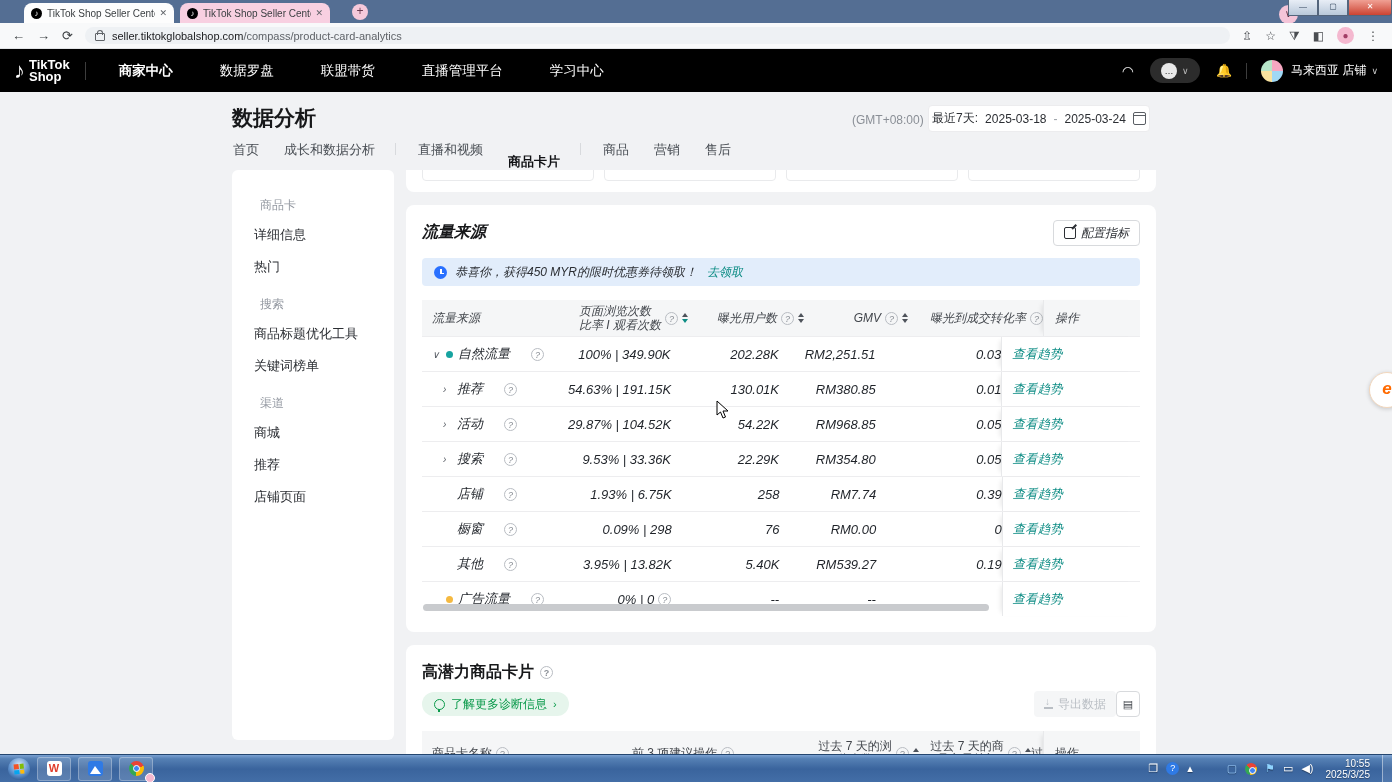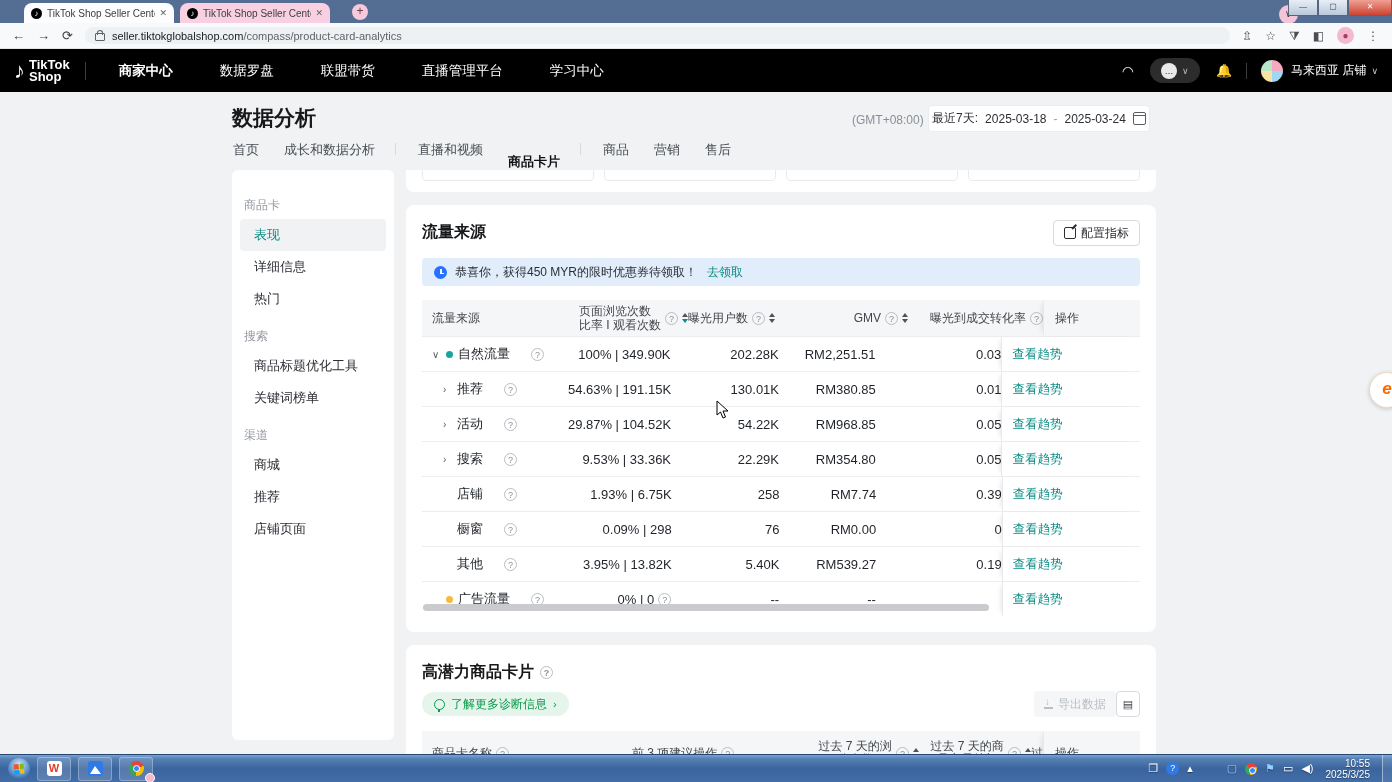--- a/index.html
+++ b/index.html
@@ -64,47 +64,47 @@
     font-size:12px;color:#2b2e33;cursor:pointer;}
   .cal{width:11px;height:11px;border:1px solid #5a5e64;border-radius:2px;position:relative;}
   .cal:before{content:"";position:absolute;top:2px;left:0;right:0;height:1px;background:#5a5e64;}
   .ptabs{position:absolute;left:233px;top:49px;display:flex;align-items:flex-start;font-size:13px;color:#474c52;height:22px;}
   .ptab{margin-right:25px;padding-bottom:6px;cursor:pointer;white-space:nowrap;}
   .ptab.active{color:#101114;font-weight:bold;border-bottom:2px solid #0c8079;margin-top:12px;}
   .pdiv{width:1px;height:12px;background:#d8dadd;margin:2px 22px 0 -5px;}
   
   .sidebar{position:absolute;left:232px;top:78px;width:162px;height:570px;background:#fff;border-radius:6px;
     padding-top:14px;box-sizing:border-box;}
-  .sec{font-size:12px;color:#9398a1;margin:13px 12px 5px 12px;}
+  .sec{font-size:12px;color:#9398a1;margin:13px 12px 5px 28px;}
   .sitem{font-size:13px;color:#2b2e33;padding:7px 0 7px 14px;margin:0 8px;border-radius:4px;cursor:pointer;}
   .sitem.active{background:#f1f2f4;color:#0c8c84;}
   
   .main{position:absolute;left:406px;top:78px;width:750px;}
   .stub{position:absolute;top:0;left:0;width:750px;height:22px;background:#fff;border-radius:0 0 8px 8px;overflow:hidden;}
   .sbox{position:absolute;top:-5px;height:14px;width:170px;border:1px solid #e9eaec;border-radius:4px;}
   .card{position:absolute;left:0;width:750px;background:#fff;border-radius:8px;}
-  .traffic{top:35px;height:427px;}
+  .traffic{top:35px;height:427px;font-style:italic;}
   .potential{top:475px;height:230px;}
   .ctitle{position:absolute;left:16px;top:17px;font-size:16px;font-weight:bold;color:#17181a;display:flex;align-items:center;gap:6px;}
   .cfgbtn{position:absolute;right:16px;top:15px;height:26px;padding:0 10px;border:1px solid #d8dadd;border-radius:4px;
     display:flex;align-items:center;gap:5px;font-size:12px;color:#2b2e33;background:#fff;cursor:pointer;box-sizing:border-box;}
   .pencil{width:10px;height:10px;border:1px solid #2b2e33;border-radius:2px;position:relative;}
   .pencil:before{content:"";position:absolute;top:-2px;right:-2px;width:6px;height:1.5px;background:#2b2e33;transform:rotate(-45deg);}
   .banner{position:absolute;left:16px;right:16px;top:53px;height:28px;background:#e2edfb;border-radius:4px;
     display:flex;align-items:center;gap:8px;padding-left:12px;font-size:12px;color:#2b2e33;}
   .clockic{width:13px;height:13px;border-radius:50%;background:#2970ff;position:relative;flex:0 0 auto;}
   .clockic:before{content:"";position:absolute;left:6px;top:3px;width:1.5px;height:5px;background:#fff;}
   .clockic:after{content:"";position:absolute;left:6px;top:7px;width:4px;height:1.5px;background:#fff;}
   .blink{color:#0c8c84;cursor:pointer;margin-left:2px;}
   .ttable{position:absolute;left:16px;right:16px;top:95px;}
   .thead{display:flex;align-items:center;background:#f5f6f7;height:36px;font-size:12px;color:#42464c;}
   .hc{box-sizing:border-box;display:flex;align-items:center;gap:4px;}
   .col-name{width:148px;padding-left:10px;}
   .col-ratio{width:118px;justify-content:flex-end;}
-  .col-users{width:116px;}
+  .col-users{width:116px;justify-content:flex-end;}
   .col-gmv{width:104px;justify-content:flex-end;}
   .col-cvr{width:135px;justify-content:flex-end;overflow:hidden;}
   .col-act{width:97px;padding-left:11px;}
   .pincol{border-left:1px solid #e8e9eb;box-shadow:-5px 0 5px -4px rgba(0,0,0,.10);height:100%;box-sizing:border-box;}
   .h2r{width:82px;line-height:14px;text-align:left;}
   .help{width:13px;height:13px;border-radius:50%;border:1px solid #b9bdc3;color:#8a8f96;font-size:9px;line-height:12px;
     text-align:center;flex:0 0 auto;cursor:pointer;box-sizing:border-box;}
   .sort{display:flex;flex-direction:column;gap:2px;cursor:pointer;flex:0 0 auto;}
   .sau{width:0;height:0;border-left:3.5px solid transparent;border-right:3.5px solid transparent;border-bottom:4px solid #4e535b;}
   .sad{width:0;height:0;border-left:3.5px solid transparent;border-right:3.5px solid transparent;border-top:4px solid #4e535b;}
@@ -256,21 +256,20 @@
       <span class="ptab">直播和视频</span>
       <span class="ptab active">商品卡片</span>
       <span class="pdiv"></span>
       <span class="ptab">商品</span>
       <span class="ptab">营销</span>
       <span class="ptab">售后</span>
     </div>
 
     <div class="sidebar">
       <div class="sec">商品卡</div>
-      <div class="sitem active">表现</div>
       <div class="sitem">详细信息</div>
       <div class="sitem">热门</div>
       <div class="sec">搜索</div>
       <div class="sitem">商品标题优化工具</div>
       <div class="sitem">关键词榜单</div>
       <div class="sec">渠道</div>
       <div class="sitem">商城</div>
       <div class="sitem">推荐</div>
       <div class="sitem">店铺页面</div>
     </div>

